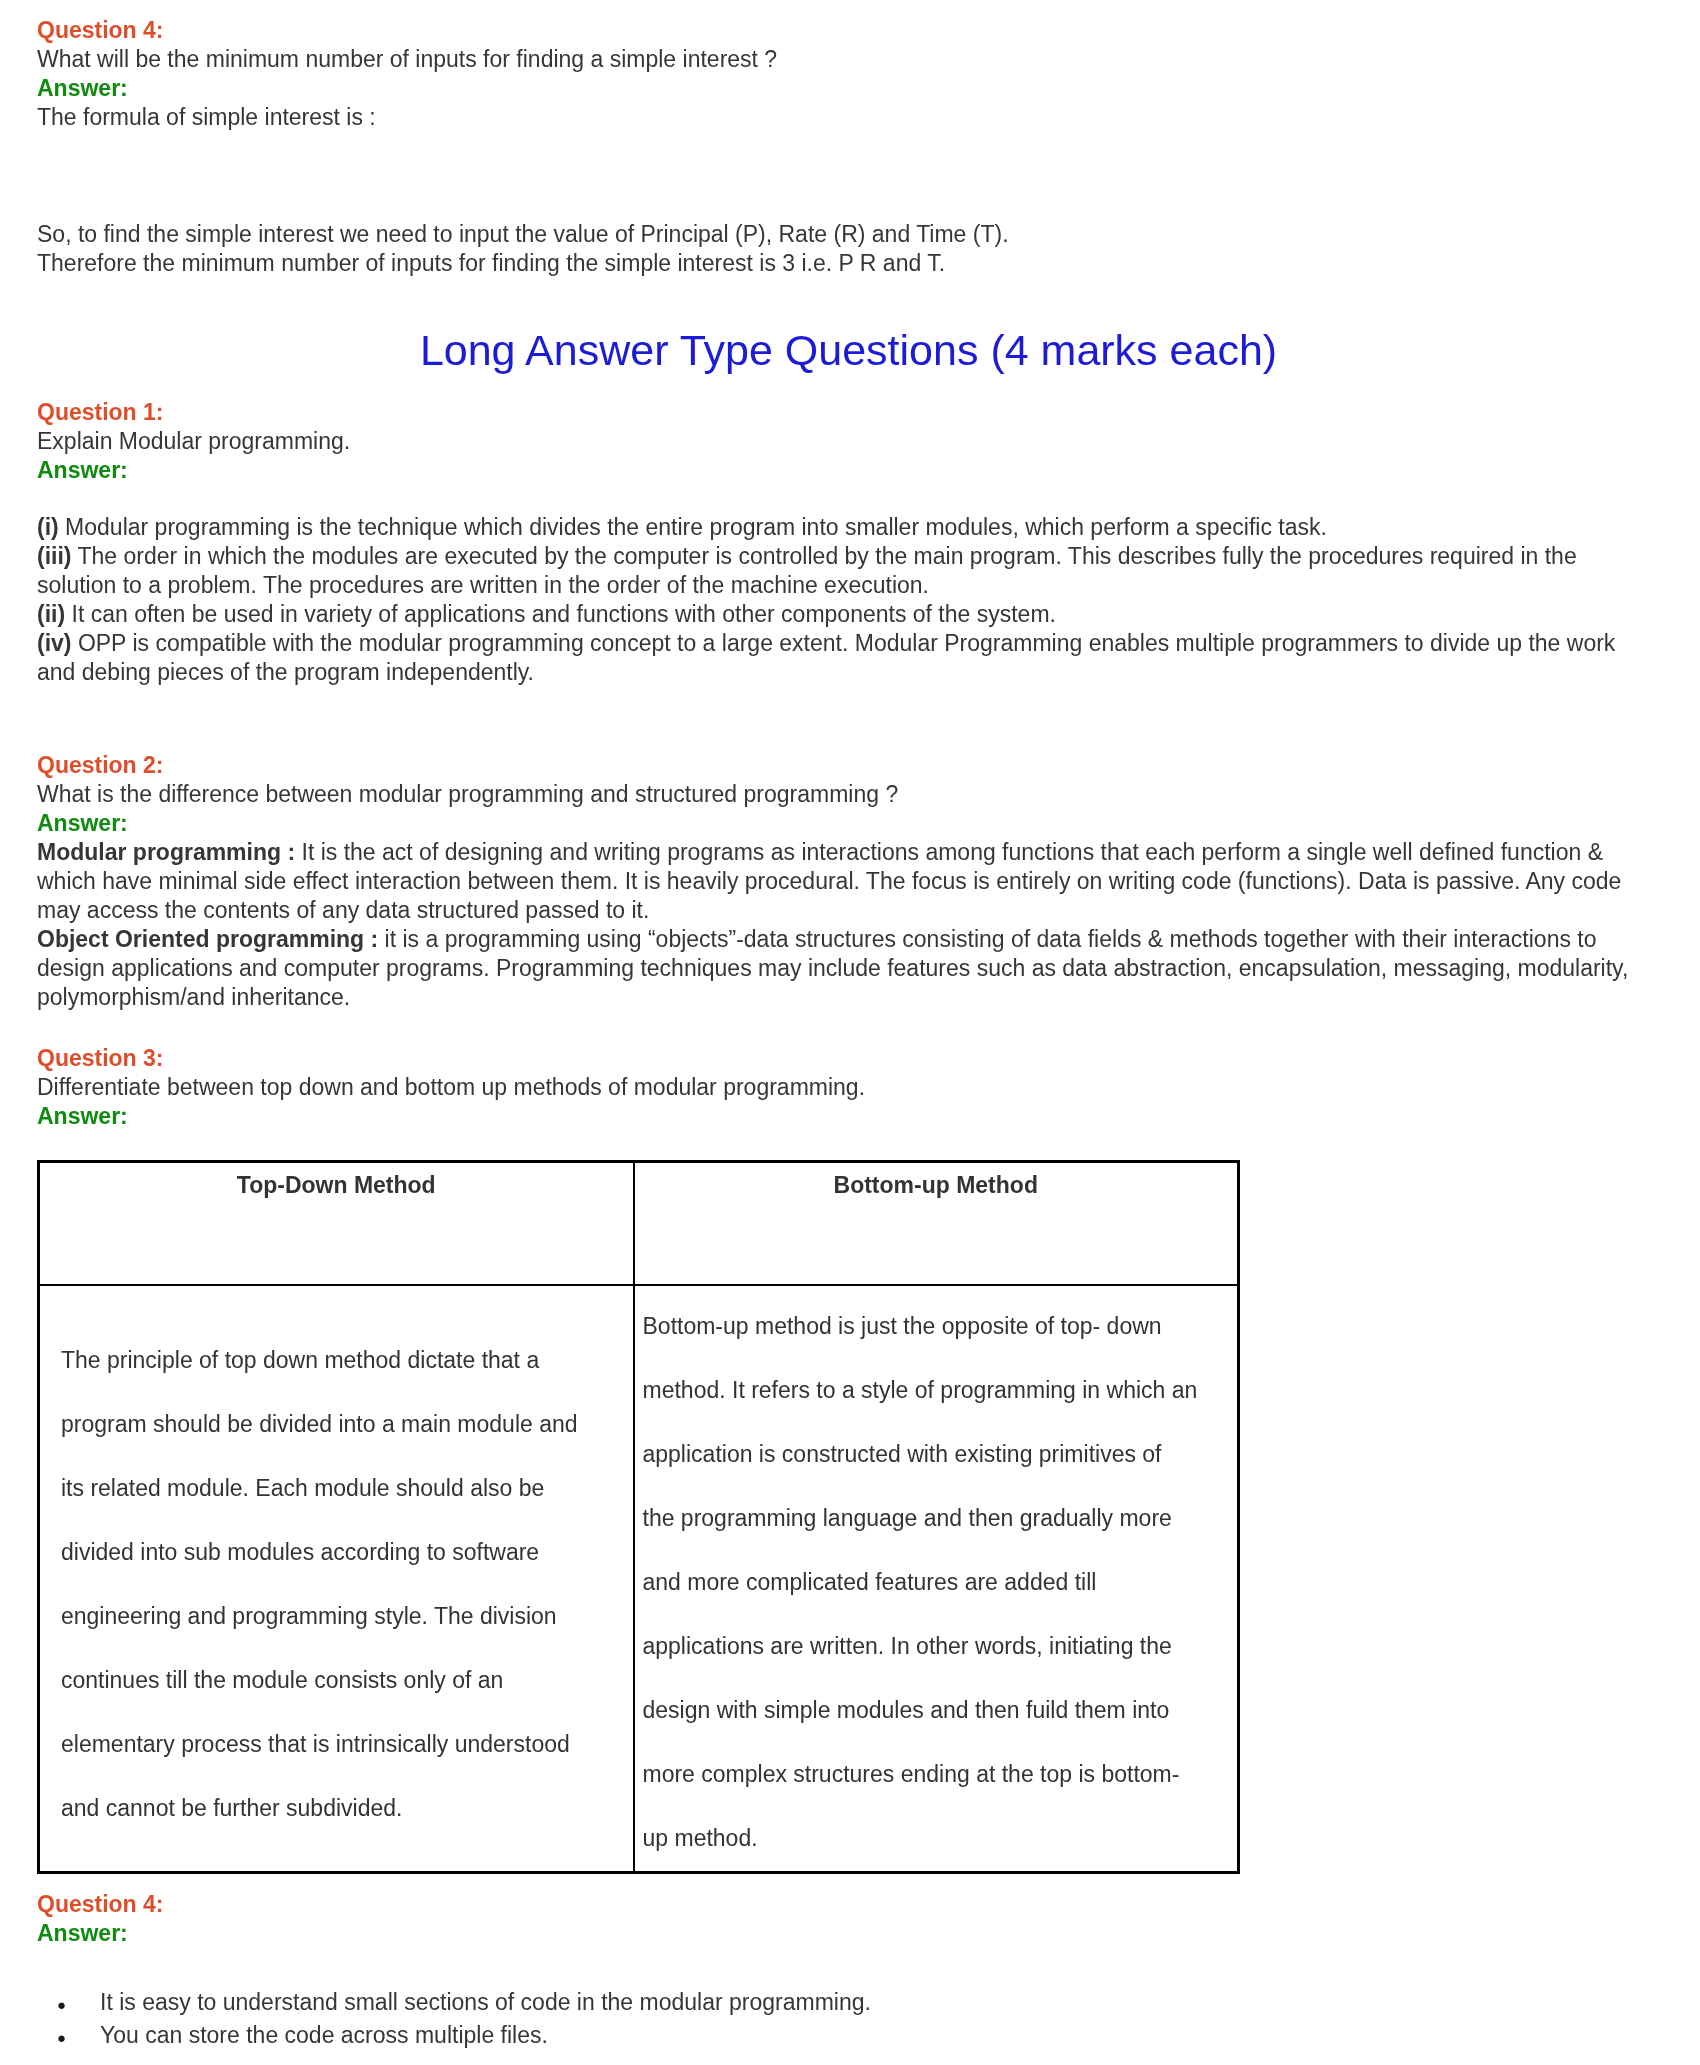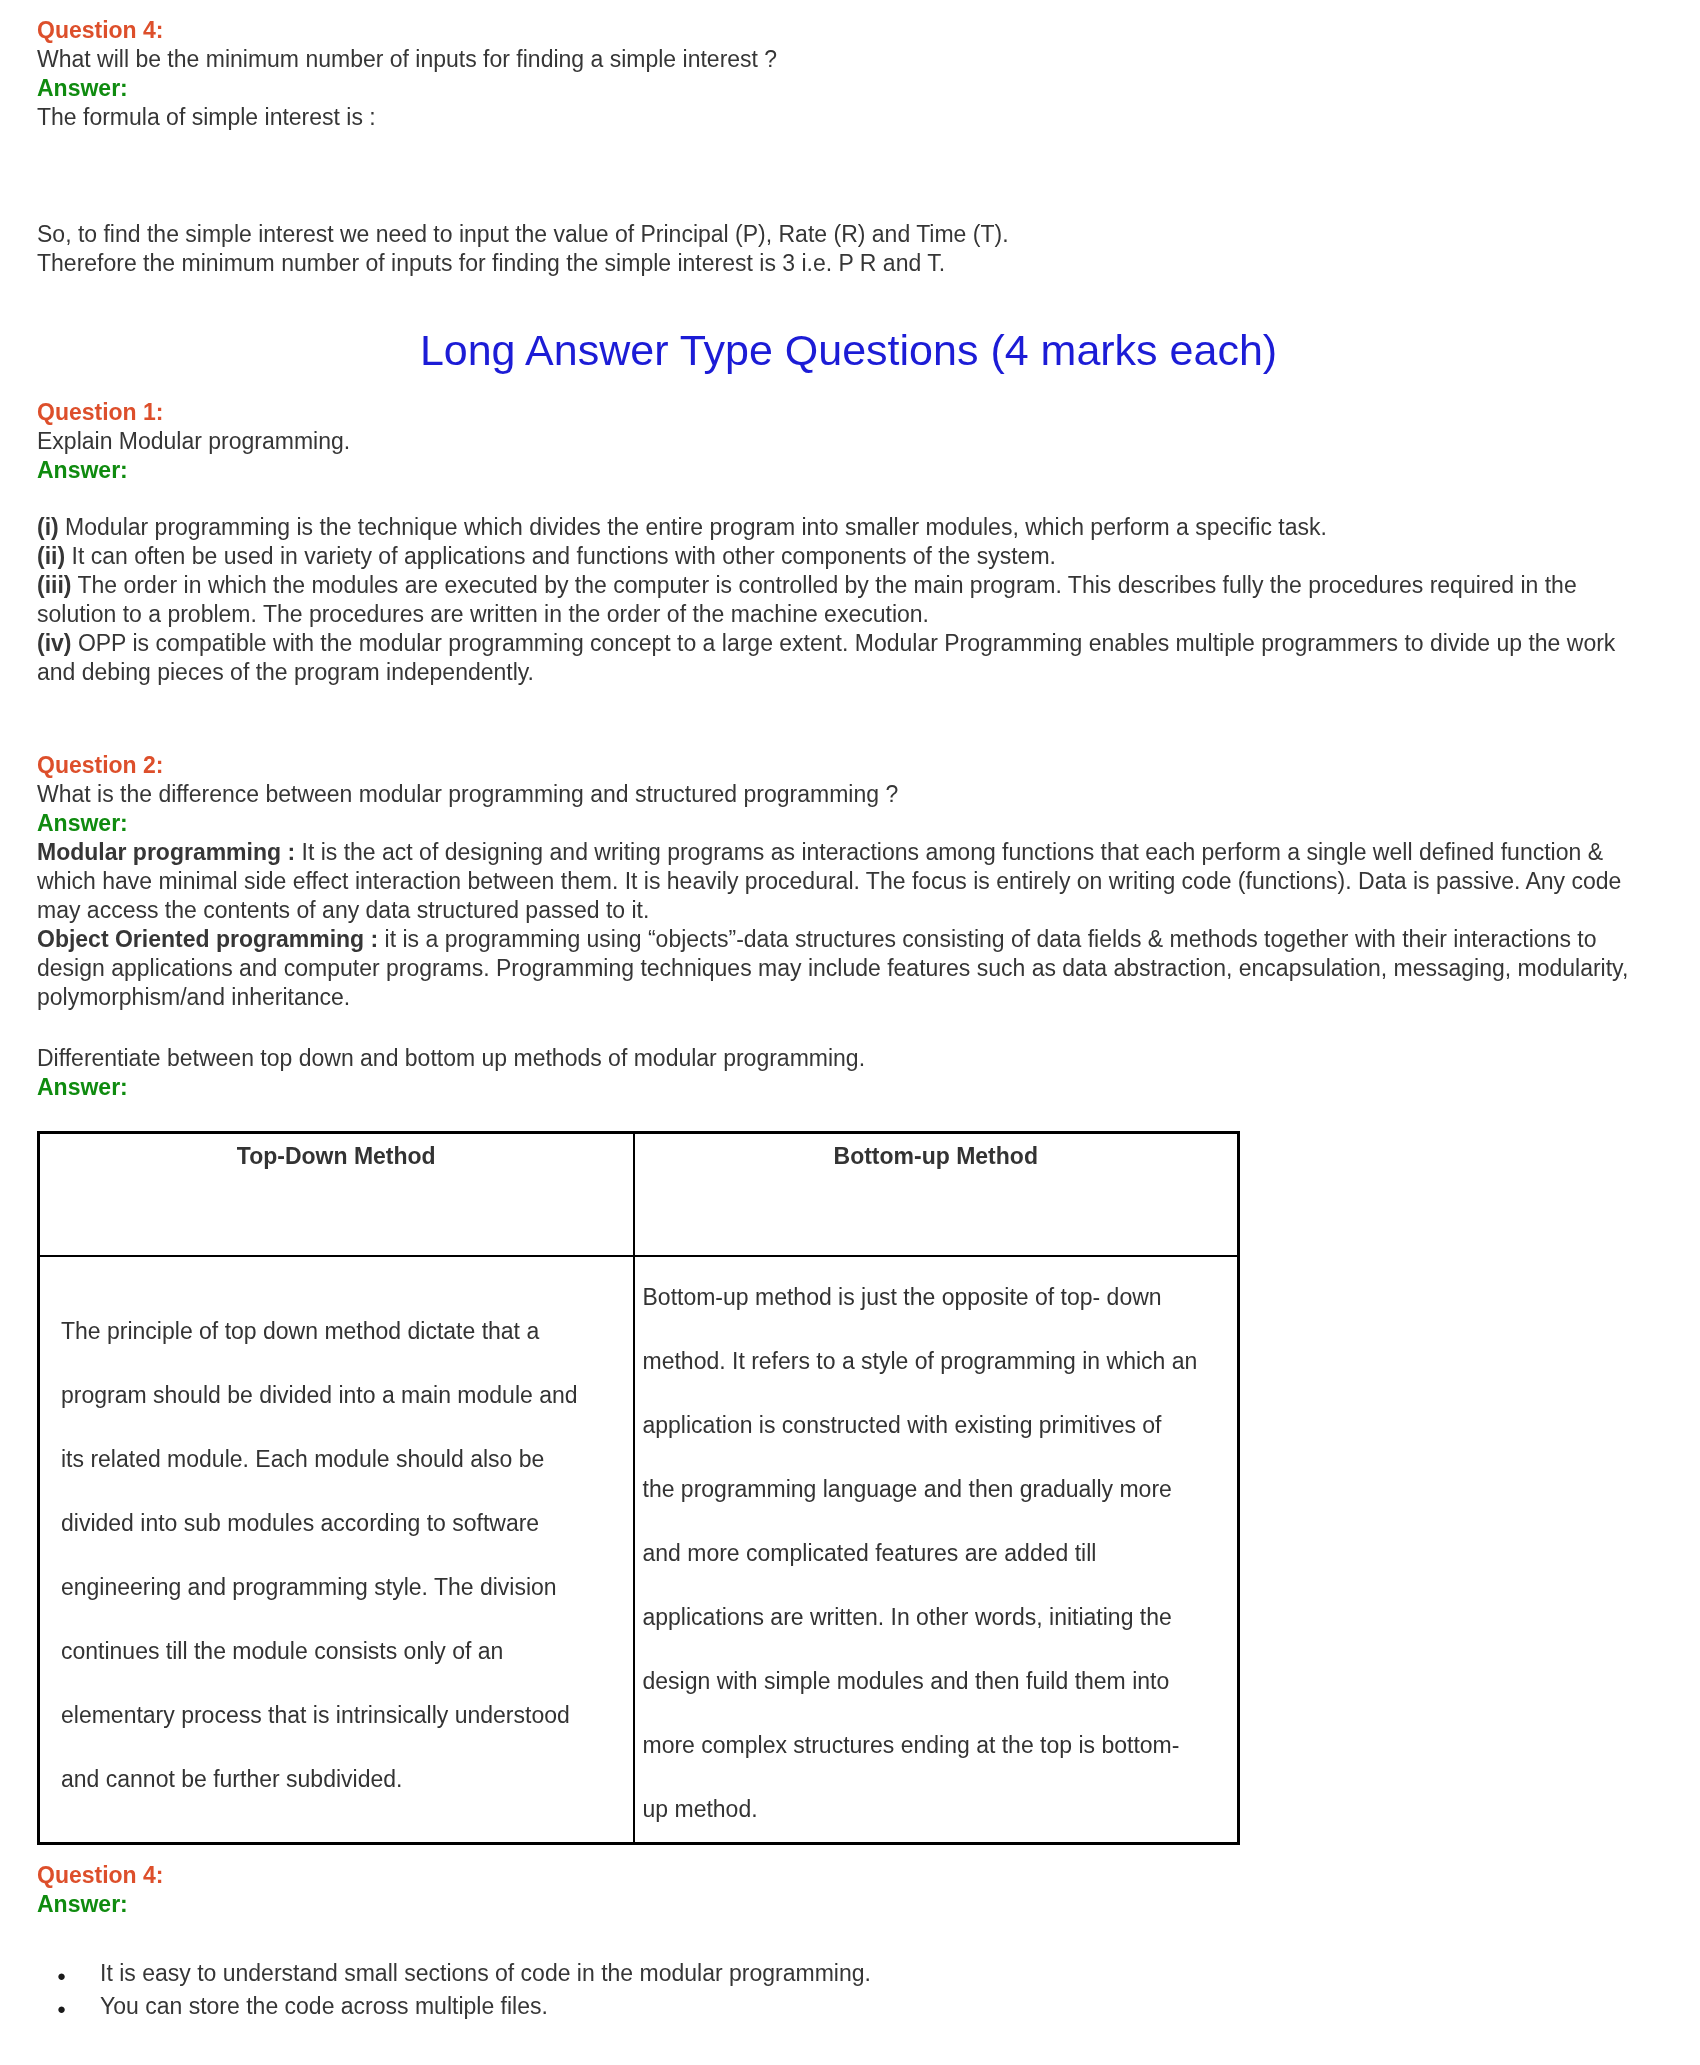--- a/index.html
+++ b/index.html
@@ -103,34 +103,35 @@
 
     <div class="section-heading">Long Answer Type Questions (4 marks each)</div>
 
     <div class="q1-block">
       <div class="qlabel">Question 1:</div>
       <div class="qtext">Explain Modular programming.</div>
       <div class="alabel">Answer:</div>
     </div>
     <div class="points">
       <div class="ptext"><span class="point-marker">(i)</span> <span>Modular programming is the technique which divides the entire program into smaller modules, which perform a specific task.</span></div>
+      <div class="ptext"><span class="point-marker">(iii)</span> <span>The order in which the modules are executed by the computer is controlled by the main program. This describes fully the procedures required in the solution to a problem. The procedures are written in the order of the machine execution.</span></div>
       <div class="ptext"><span class="point-marker">(ii)</span> <span>It can often be used in variety of applications and functions with other components of the system.</span></div>
-      <div class="ptext"><span class="point-marker">(iii)</span> <span>The order in which the modules are executed by the computer is controlled by the main program. This describes fully the procedures required in the solution to a problem. The procedures are written in the order of the machine execution.</span></div>
       <div class="ptext"><span class="point-marker">(iv)</span> <span>OPP is compatible with the modular programming concept to a large extent. Modular Programming enables multiple programmers to divide up the work and debing pieces of the program independently.</span></div>
     </div>
 
     <div class="q2-block">
       <div class="qlabel">Question 2:</div>
       <div class="qtext">What is the difference between modular programming and structured programming ?</div>
       <div class="alabel">Answer:</div>
       <div class="ptext"><span class="term">Modular programming :</span> <span>It is the act of designing and writing programs as interactions among functions that each perform a single well defined function &amp; which have minimal side effect interaction between them. It is heavily procedural. The focus is entirely on writing code (functions). Data is passive. Any code may access the contents of any data structured passed to it.</span></div>
       <div class="ptext"><span class="term">Object Oriented programming :</span> <span>it is a programming using “objects”-data structures consisting of data fields &amp; methods together with their interactions to design applications and computer programs. Programming techniques may include features such as data abstraction, encapsulation, messaging, modularity, polymorphism/and inheritance.</span></div>
     </div>
 
     <div class="q3-block">
+      <div class="qlabel">Question 3:</div>
       <div class="qtext">Differentiate between top down and bottom up methods of modular programming.</div>
       <div class="alabel">Answer:</div>
     </div>
 
     <table class="compare-table">
       <tbody>
           <tr>
         <th class="col-left">Top-Down Method</th>
         <th class="col-right">Bottom-up Method</th>
       </tr>

